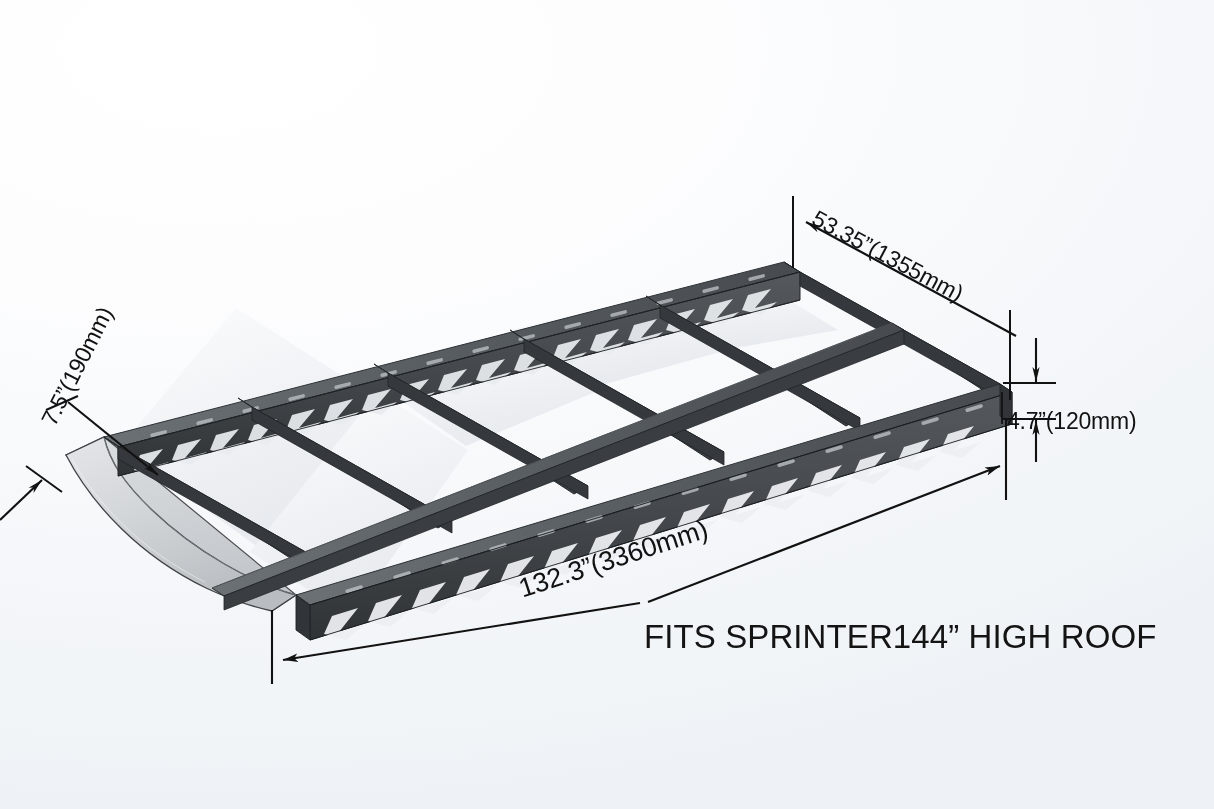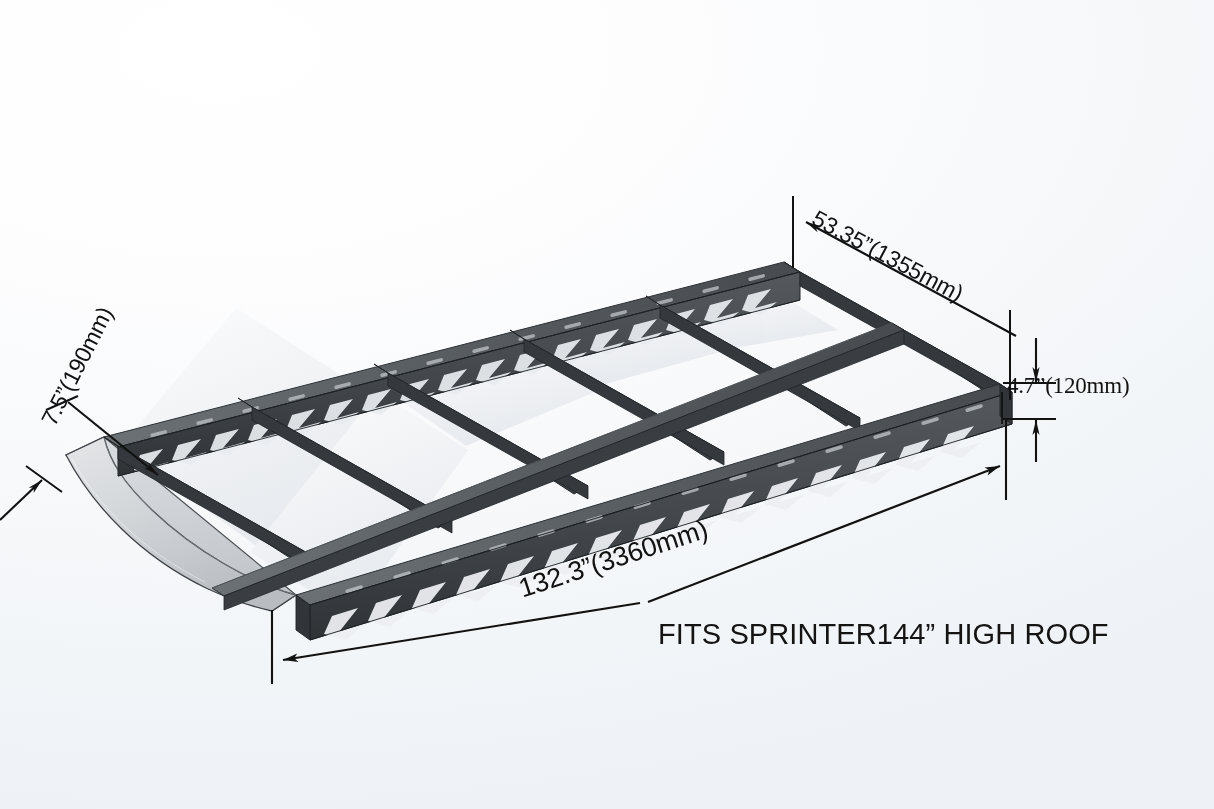--- a/index.html
+++ b/index.html
@@ -264,19 +264,19 @@
       <line x1="648" y1="602" x2="1000" y2="466" stroke="#121212" stroke-width="2.2" marker-end="url(#arrH)"></line>
       <line x1="272" y1="610" x2="272" y2="684" stroke="#121212" stroke-width="2.1"></line>
       <line x1="1006" y1="420" x2="1006" y2="500" stroke="#121212" stroke-width="2.1"></line>
     </g>
   </svg>
 
   <div class="dim-label" style="left:36px; top:418px; font-size:23px; transform:rotate(-63deg);">7.5”(190mm)</div>
 
   <div class="dim-label" style="left:820px; top:205px; font-size:23px; transform:rotate(28deg);">53.35”(1355mm)</div>
 
-  <div class="dim-label" style="left:1007px; top:373px; font-size:23px;font-family:Liberation Serif, serif;">4.7”(120mm)</div>
+  <div class="dim-label" style="left:1007px; top:408px; font-size:23px;">4.7”(120mm)</div>
 
   <div class="dim-label" style="left:515px; top:575px; font-size:27px; transform:rotate(-18deg);">132.3”(3360mm)</div>
 
-  <div id="caption" style="left:658px; top:618px; font-size:29px;">FITS SPRINTER144” HIGH ROOF</div>
+  <div id="caption" style="left:644px; top:618px; font-size:33px;">FITS SPRINTER144” HIGH ROOF</div>
 
 </div>
 
 </body></html>

